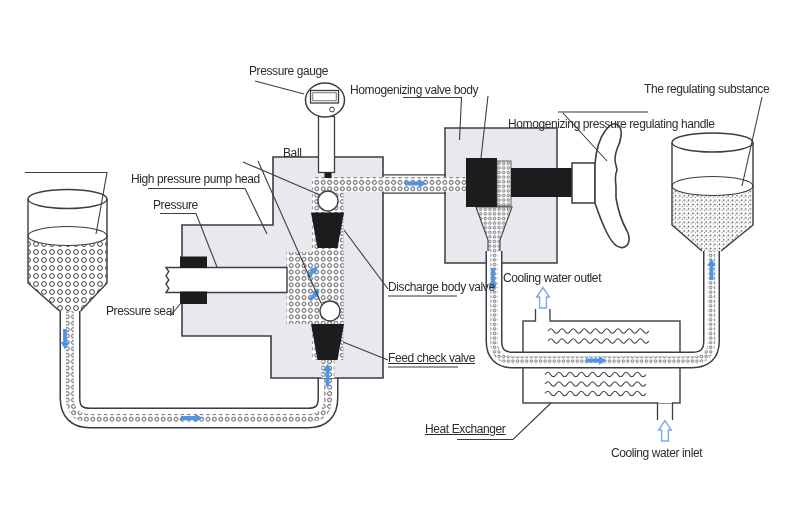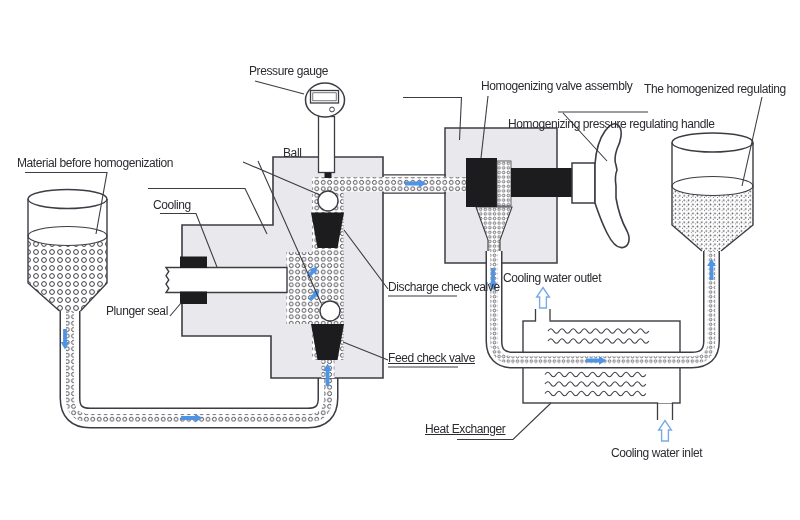--- a/index.html
+++ b/index.html
@@ -173,26 +173,26 @@
     <path d="M160,213.5 H196 L217,267"></path>
     <path d="M170,316 L181,303"></path>
     <path d="M243,162 L320,195 M258,161 L321,303"></path>
     <path d="M388,296 H457 M388,289 L344,230"></path>
     <path d="M388,367 H458 M388,360 L343,342"></path>
     <path d="M457,439.5 H513 L551,403"></path>
   </g>
 </svg>
 
 <span class="lbl" id="lbl-pressure-gauge">Pressure gauge</span>
-<span class="lbl" id="lbl-valve-assembly">Homogenizing valve assembly</span>
+<span class="lbl" id="lbl-valve-body">Homogenizing valve body</span>
 <span class="lbl" id="lbl-regulating-handle">Homogenizing pressure regulating handle</span>
-<span class="lbl" id="lbl-homogenized-substance">The homogenized regulating</span>
-<span class="lbl" id="lbl-material-before">Material before homogenization</span>
-<span class="lbl" id="lbl-plunger">Cooling</span>
-<span class="lbl" id="lbl-plunger-seal">Plunger seal</span>
+<span class="lbl" id="lbl-homogenized-substance">The regulating substance</span>
+<span class="lbl" id="lbl-pump-head">High pressure pump head</span>
+<span class="lbl" id="lbl-plunger">Pressure</span>
+<span class="lbl" id="lbl-plunger-seal">Pressure seal</span>
 <span class="lbl" id="lbl-ball">Ball</span>
-<span class="lbl" id="lbl-discharge-check-valve">Discharge check valve</span>
+<span class="lbl" id="lbl-discharge-check-valve">Discharge body valve</span>
 <span class="lbl" id="lbl-feed-check-valve">Feed check valve</span>
 <span class="lbl" id="lbl-cooling-water-outlet">Cooling water outlet</span>
 <span class="lbl" id="lbl-heat-exchanger">Heat Exchanger</span>
 <span class="lbl" id="lbl-cooling-water-inlet">Cooling water inlet</span>
 
 </div>
 
 </body></html>

